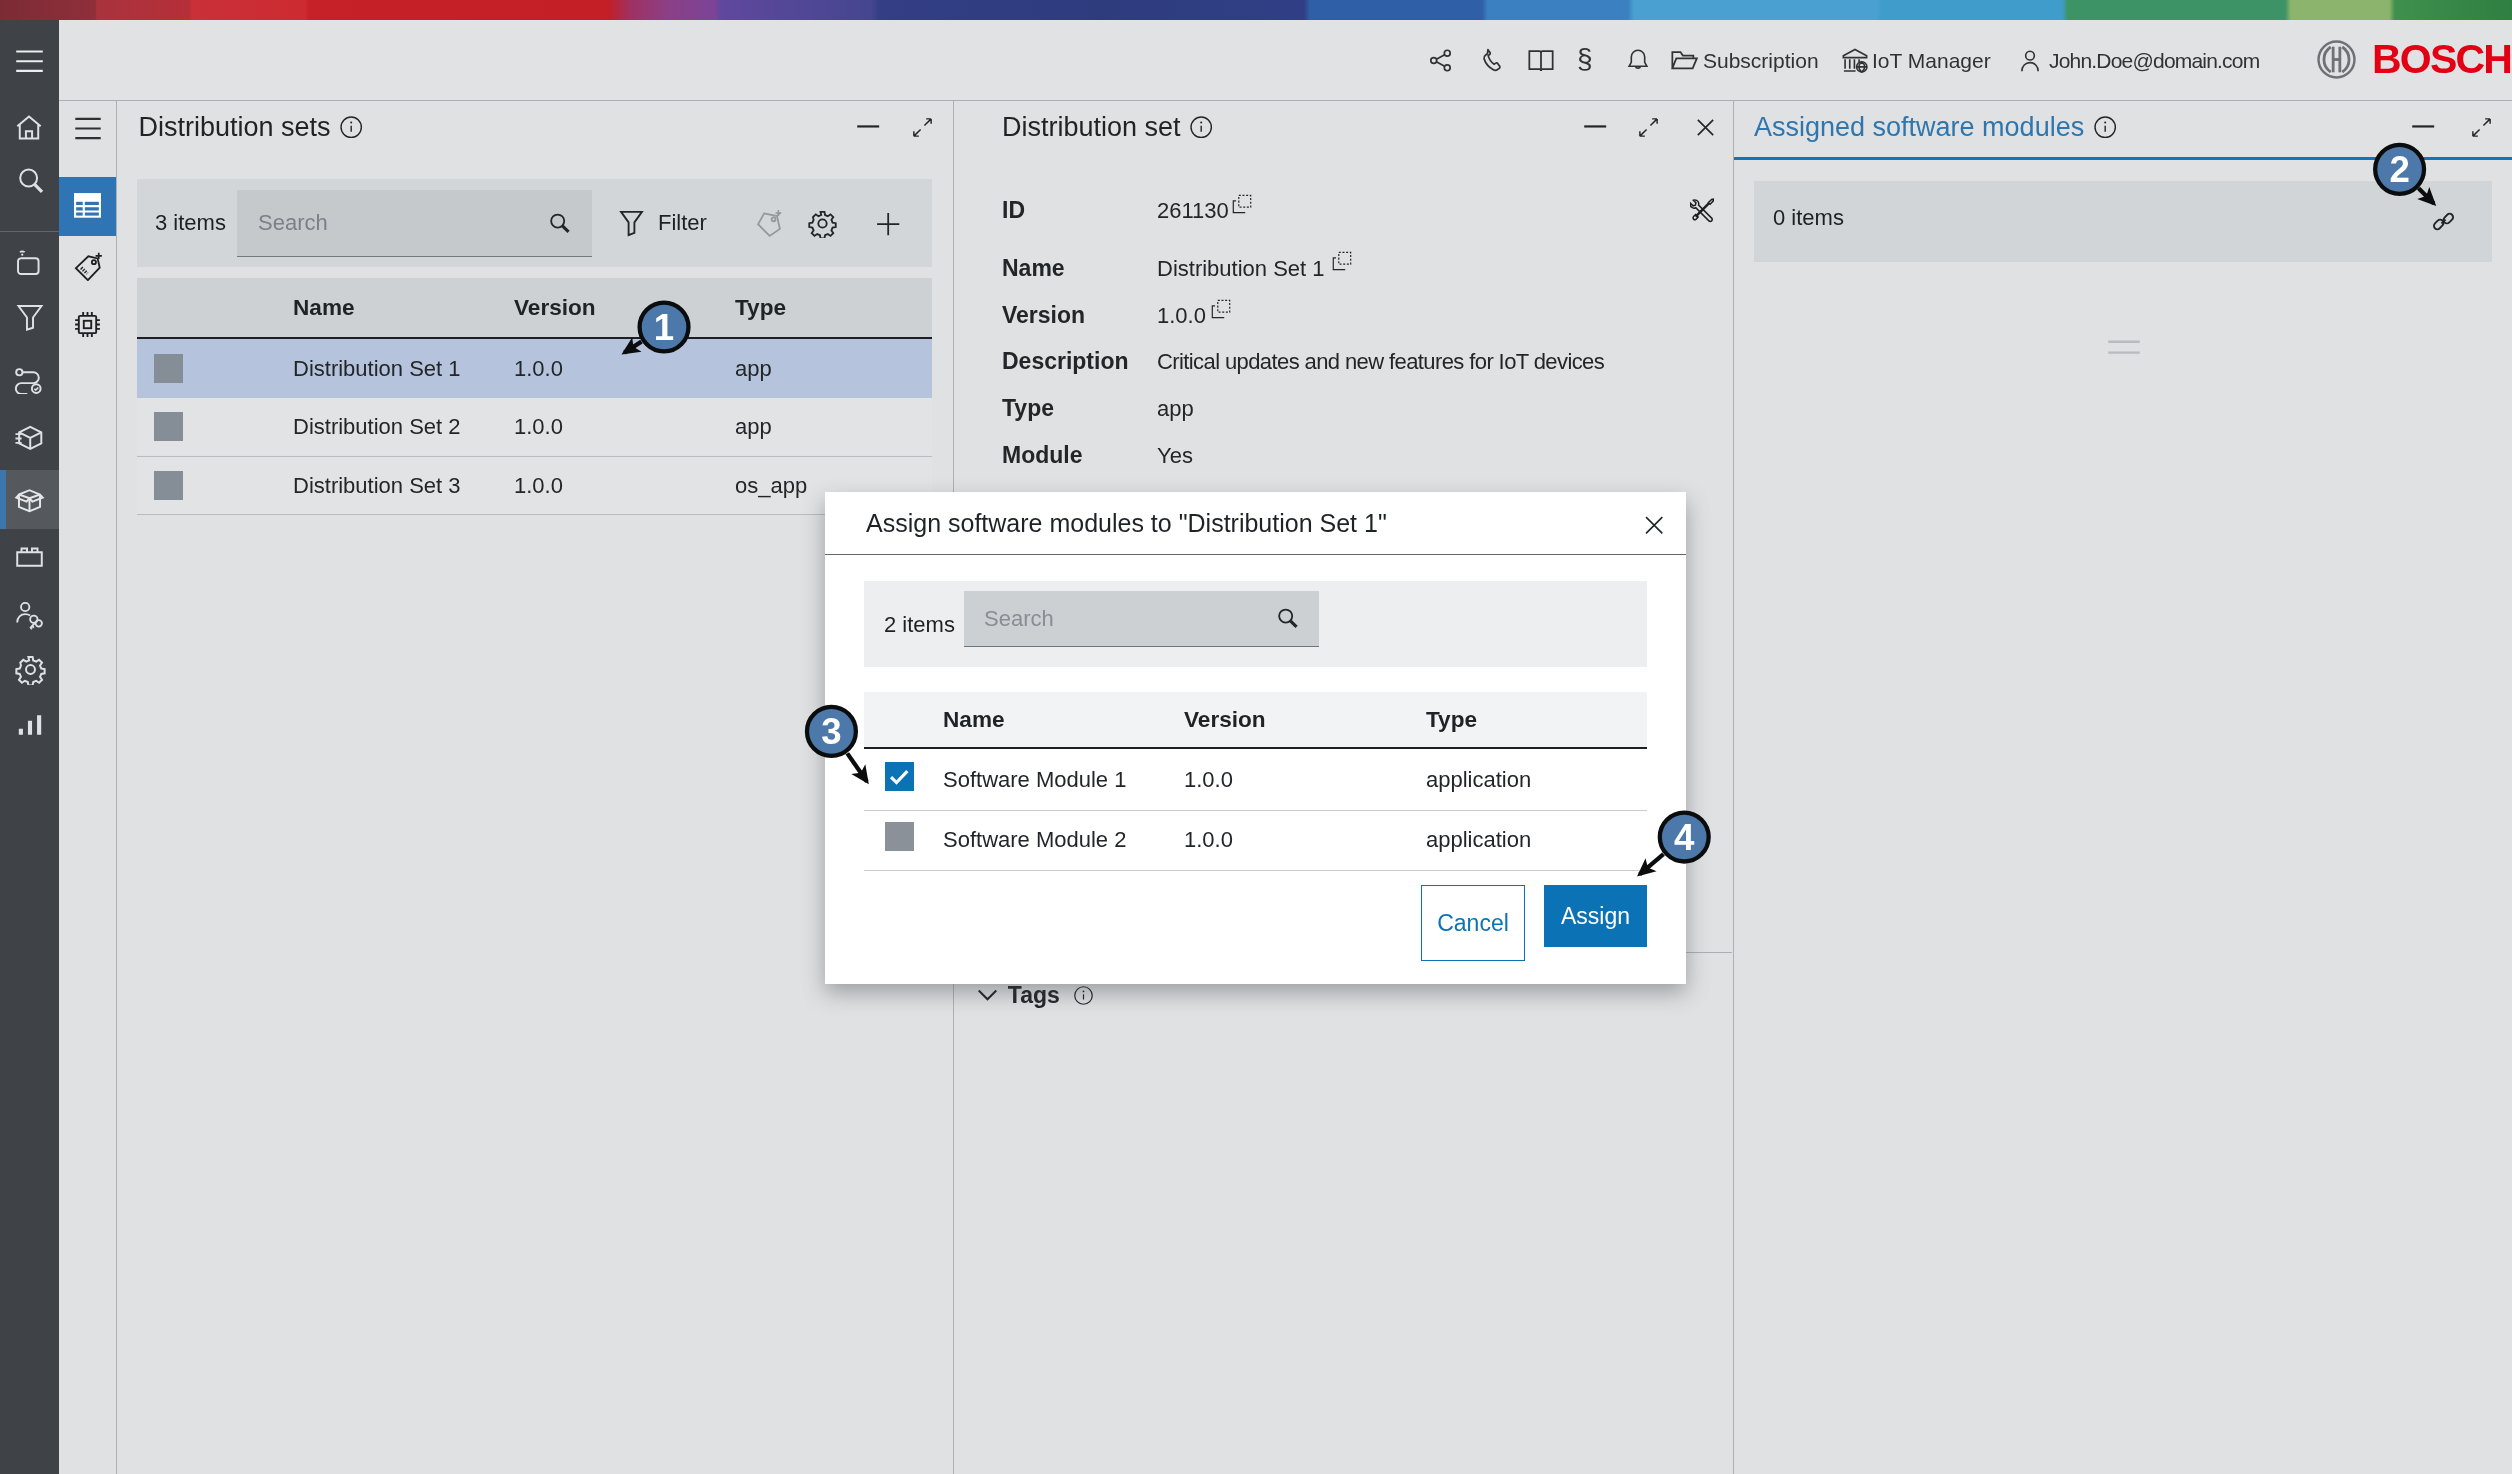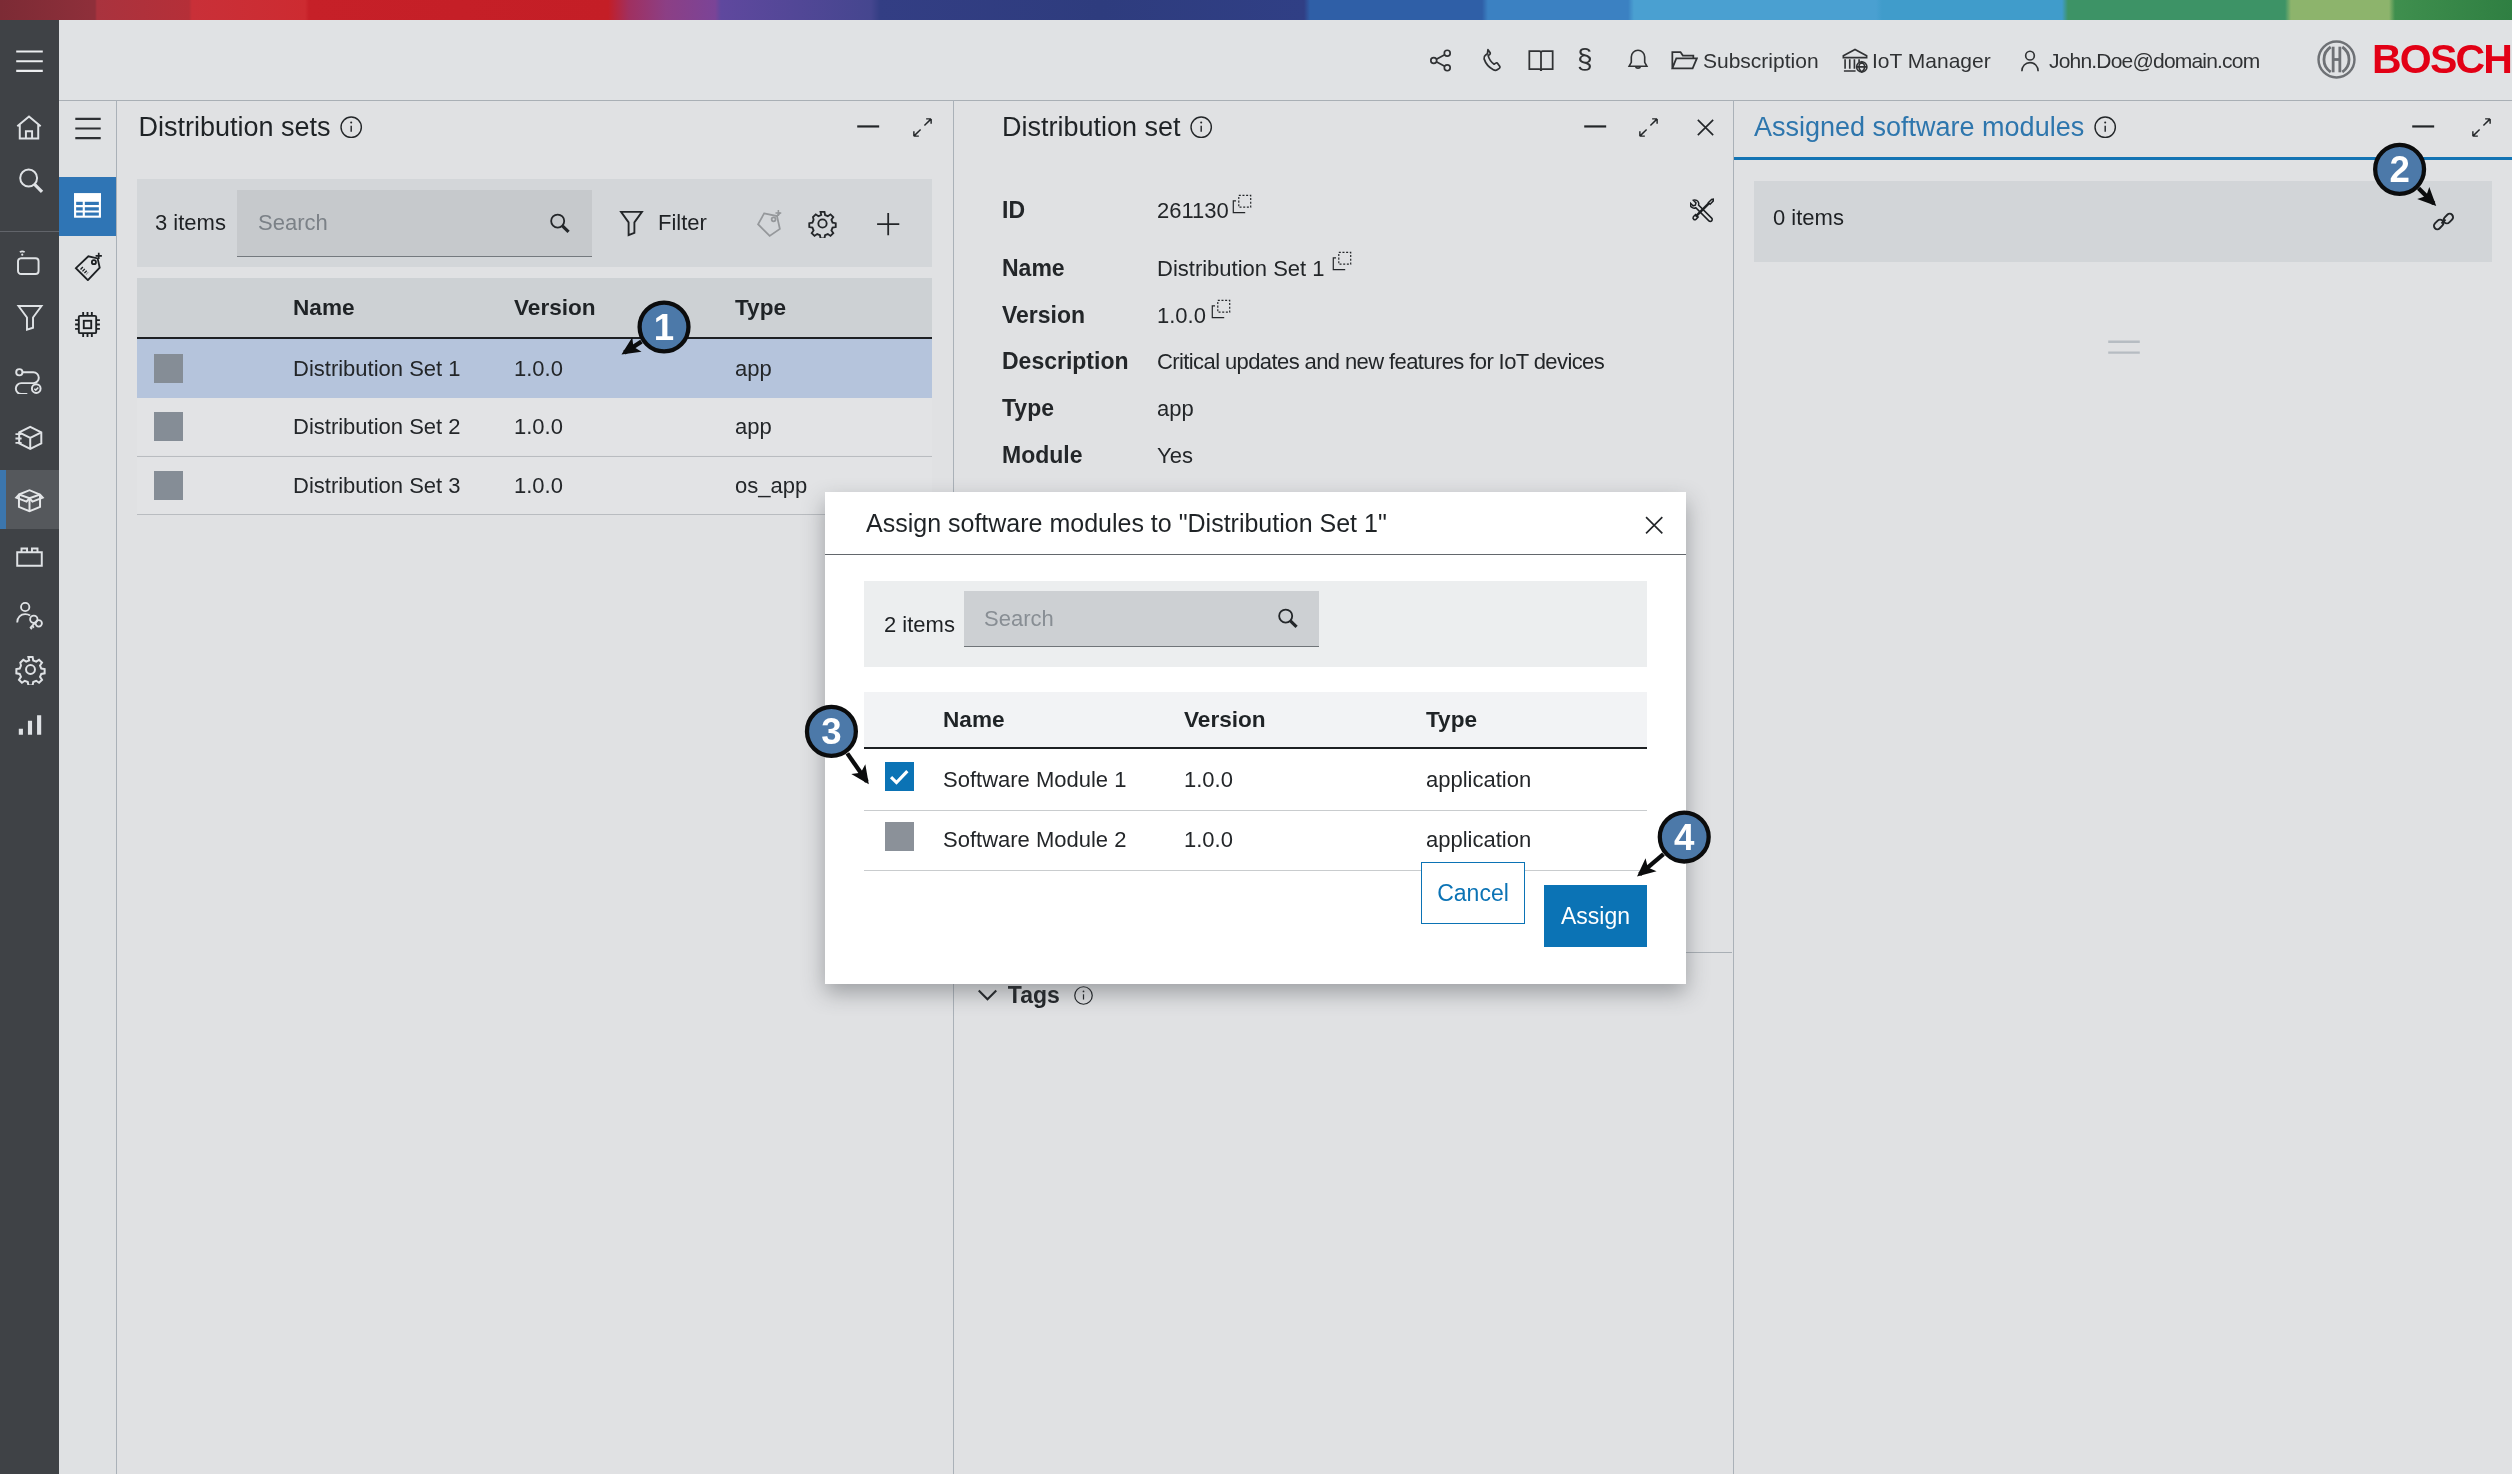--- a/index.html
+++ b/index.html
@@ -501,21 +501,21 @@
         <span class="rowtxt">Software Module 2</span>
       </div>
     <div class="abs" style="left:359px; top:318px; height:60px; display:flex; align-items:center;">
         <span class="rowtxt">1.0.0</span>
       </div>
     <div class="abs" style="left:601px; top:318px; height:60px; display:flex; align-items:center;">
         <span class="rowtxt">application</span>
       </div>
     <div class="abs" style="left:39px; top:378px; width:783px; height:1.2px; background:#c9ccce;"></div>
 
-    <div class="abs" style="left:596px; top:370px; width:104px; height:62px; border:1.8px solid #0b73b5; background:#ffffff; display:flex; align-items:center; justify-content:center; font-size:23px; color:#0b73b5;">Cancel</div>
+    <div class="abs" style="left:596px; top:393px; width:104px; height:76px; border:1.8px solid #0b73b5; background:#ffffff; display:flex; align-items:center; justify-content:center; font-size:23px; color:#0b73b5;">Cancel</div>
     <div class="abs" style="left:719px; top:393px; width:103px; height:62px; background:#0b73b5; display:flex; align-items:center; justify-content:center; font-size:23px; color:#ffffff;">Assign</div>
   </div>
 
   <svg id="annot" class="abs" style="left:0;top:0;" width="2512" height="1475" viewBox="0 0 4112 2414">
     <defs>
       <marker id="ah" markerWidth="4.8" markerHeight="4.4" refX="3.8" refY="2.2" orient="auto">
         <path d="M0.3 0.2L4.6 2.2L0.3 4.2L1.3 2.2Z" fill="#0b0c0d"></path>
       </marker>
     </defs>
     <g font-family="'Liberation Sans', sans-serif" font-size="60" font-weight="bold" text-anchor="middle">

